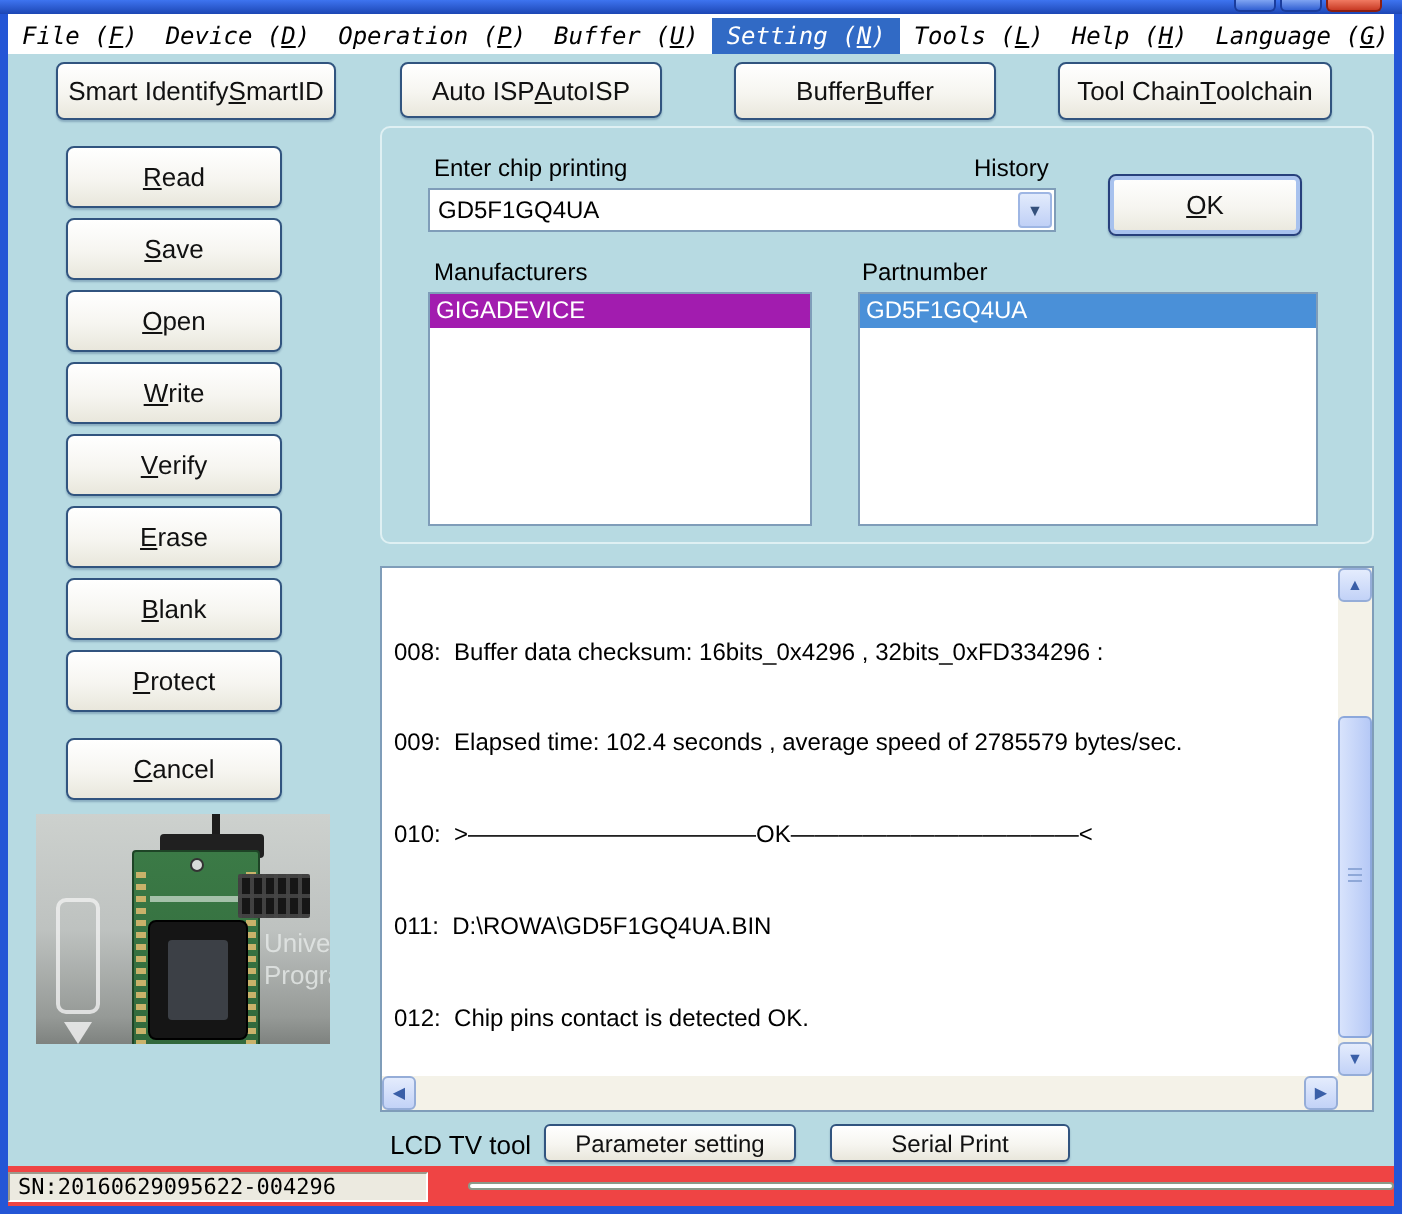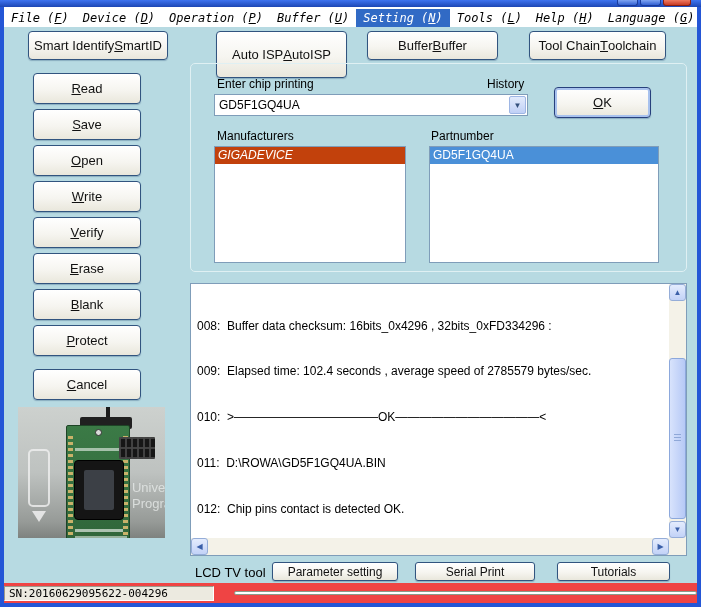--- a/index.html
+++ b/index.html
@@ -41,21 +41,21 @@
     font-family:"Liberation Sans", sans-serif; font-size:13px; color:#111;
     display:flex; align-items:center; justify-content:center;
     box-shadow:0 1px 1px rgba(0,40,90,.25);
     cursor:pointer; white-space:nowrap;
   }
   .xp-btn u { text-decoration:underline; }
   .xp-btn.default { box-shadow: inset 0 0 0 2px #A8C2EE, 0 1px 1px rgba(0,40,90,.25); border-color:#27407C; }
   .xp-btn.slim { font-size:12px; border-radius:3px; }
   
   .tb-smart { left:24px; top:4px; width:140px; height:29px; }
-  .tb-isp   { left:196px; top:4px; width:131px; height:47px;margin-left:16px; }
+  .tb-isp   { left:196px; top:4px; width:131px; height:28px; }
   .tb-buf   { left:363px; top:4px; width:131px; height:29px; }
   .tb-chain { left:525px; top:4px; width:137px; height:29px; }
   
   .sb { left:29px; width:108px; height:31px; }
   .sb-read{top:46px}.sb-save{top:82px}.sb-open{top:118px}.sb-write{top:154px}
   .sb-verify{top:190px}.sb-erase{top:226px}.sb-blank{top:262px}.sb-protect{top:298px}
   .sb-cancel{top:342px}
   
   #chipbox {
     position:absolute; left:186px; top:36px; width:497px; height:209px;
@@ -81,21 +81,21 @@
     display:flex; align-items:center; justify-content:center; cursor:pointer;
   }
   .btn-ok { left:363px; top:23px; width:97px; height:31px; }
   .listbox {
     position:absolute; top:82px; height:117px; background:#FFF;
     border:1px solid #7F9DB9; overflow:hidden; font-size:12px;
   }
   .list-manu { left:23px; width:192px; }
   .list-part { left:238px; width:230px; }
   .list-item { height:17px; line-height:17px; padding-left:3px; color:#FFF; cursor:default; }
-  .list-manu .list-item.sel { background:#c2410c;font-style:italic; }
+  .list-manu .list-item.sel { background:#a21caf; }
   .list-part .list-item.sel { background:#4A90D8; }
   
   #log {
     position:absolute; left:186px; top:256px; width:497px; height:273px;
     background:#FFF; border:1px solid #7F9DB9;
   }
   #log-lines {
     position:absolute; left:0; top:0; right:17px; bottom:17px;
     padding:4px 0 0 6px; overflow:hidden;
     font-size:12px; line-height:15.3px; color:#000; white-space:pre;border-radius:12px;
@@ -122,21 +122,21 @@
     content:""; position:absolute; left:4px; right:4px; top:calc(50% - 4px); height:8px;
     background:repeating-linear-gradient(180deg,#8FA8D8 0 1px,transparent 1px 3px);
   }
   
   .lbl-lcd { position:absolute; left:191px; top:538px; font-size:13px; color:#000; }
   .ft-param { left:268px; top:535px; width:126px; height:19px; }
   .ft-serial{ left:411px; top:535px; width:120px; height:19px; }
   .ft-tut   { left:553px; top:535px; width:113px; height:19px; }
   
   #photo {
-    position:absolute; left:14px; top:380px; width:147px; height:131px;
+    position:absolute; left:14px; top:380px; width:147px; height:115px;
     background:linear-gradient(180deg,#CDD1CE 0%,#BEC2C0 50%,#969A97 88%,#7E827F 100%);
     overflow:hidden;
   }
   .cable { position:absolute; left:88px; top:0; width:4px; height:12px; background:#1C1C1C; }
   .pcb-conn { position:absolute; left:62px; top:10px; width:52px; height:12px; background:#202020; border-radius:2px; }
   .pcb {
     position:absolute; left:48px; top:18px; width:64px; height:126px;
     background:linear-gradient(180deg,#3B7A46,#2F6439);
     border:1px solid #1E4426; border-radius:2px;
   }
@@ -353,21 +353,20 @@
         <div class="sc-btn">
             <span>▶</span>
           </div>
       </div>
       <div class="scorner"></div>
     </div>
 
     <div class="lbl-lcd">LCD TV tool</div>
     <button class="xp-btn slim ft-param">Parameter setting</button>
     <button class="xp-btn slim ft-serial">Serial Print</button>
-    <button class="xp-btn slim ft-tut">Tutorials</button>
   </div>
 
   <div id="statusbar">
     <div id="sn-panel">SN:20160629095622-004296</div>
     <div id="progress-frame">
       <div id="progress-fill"></div>
     </div>
   </div>
 
 </div>

